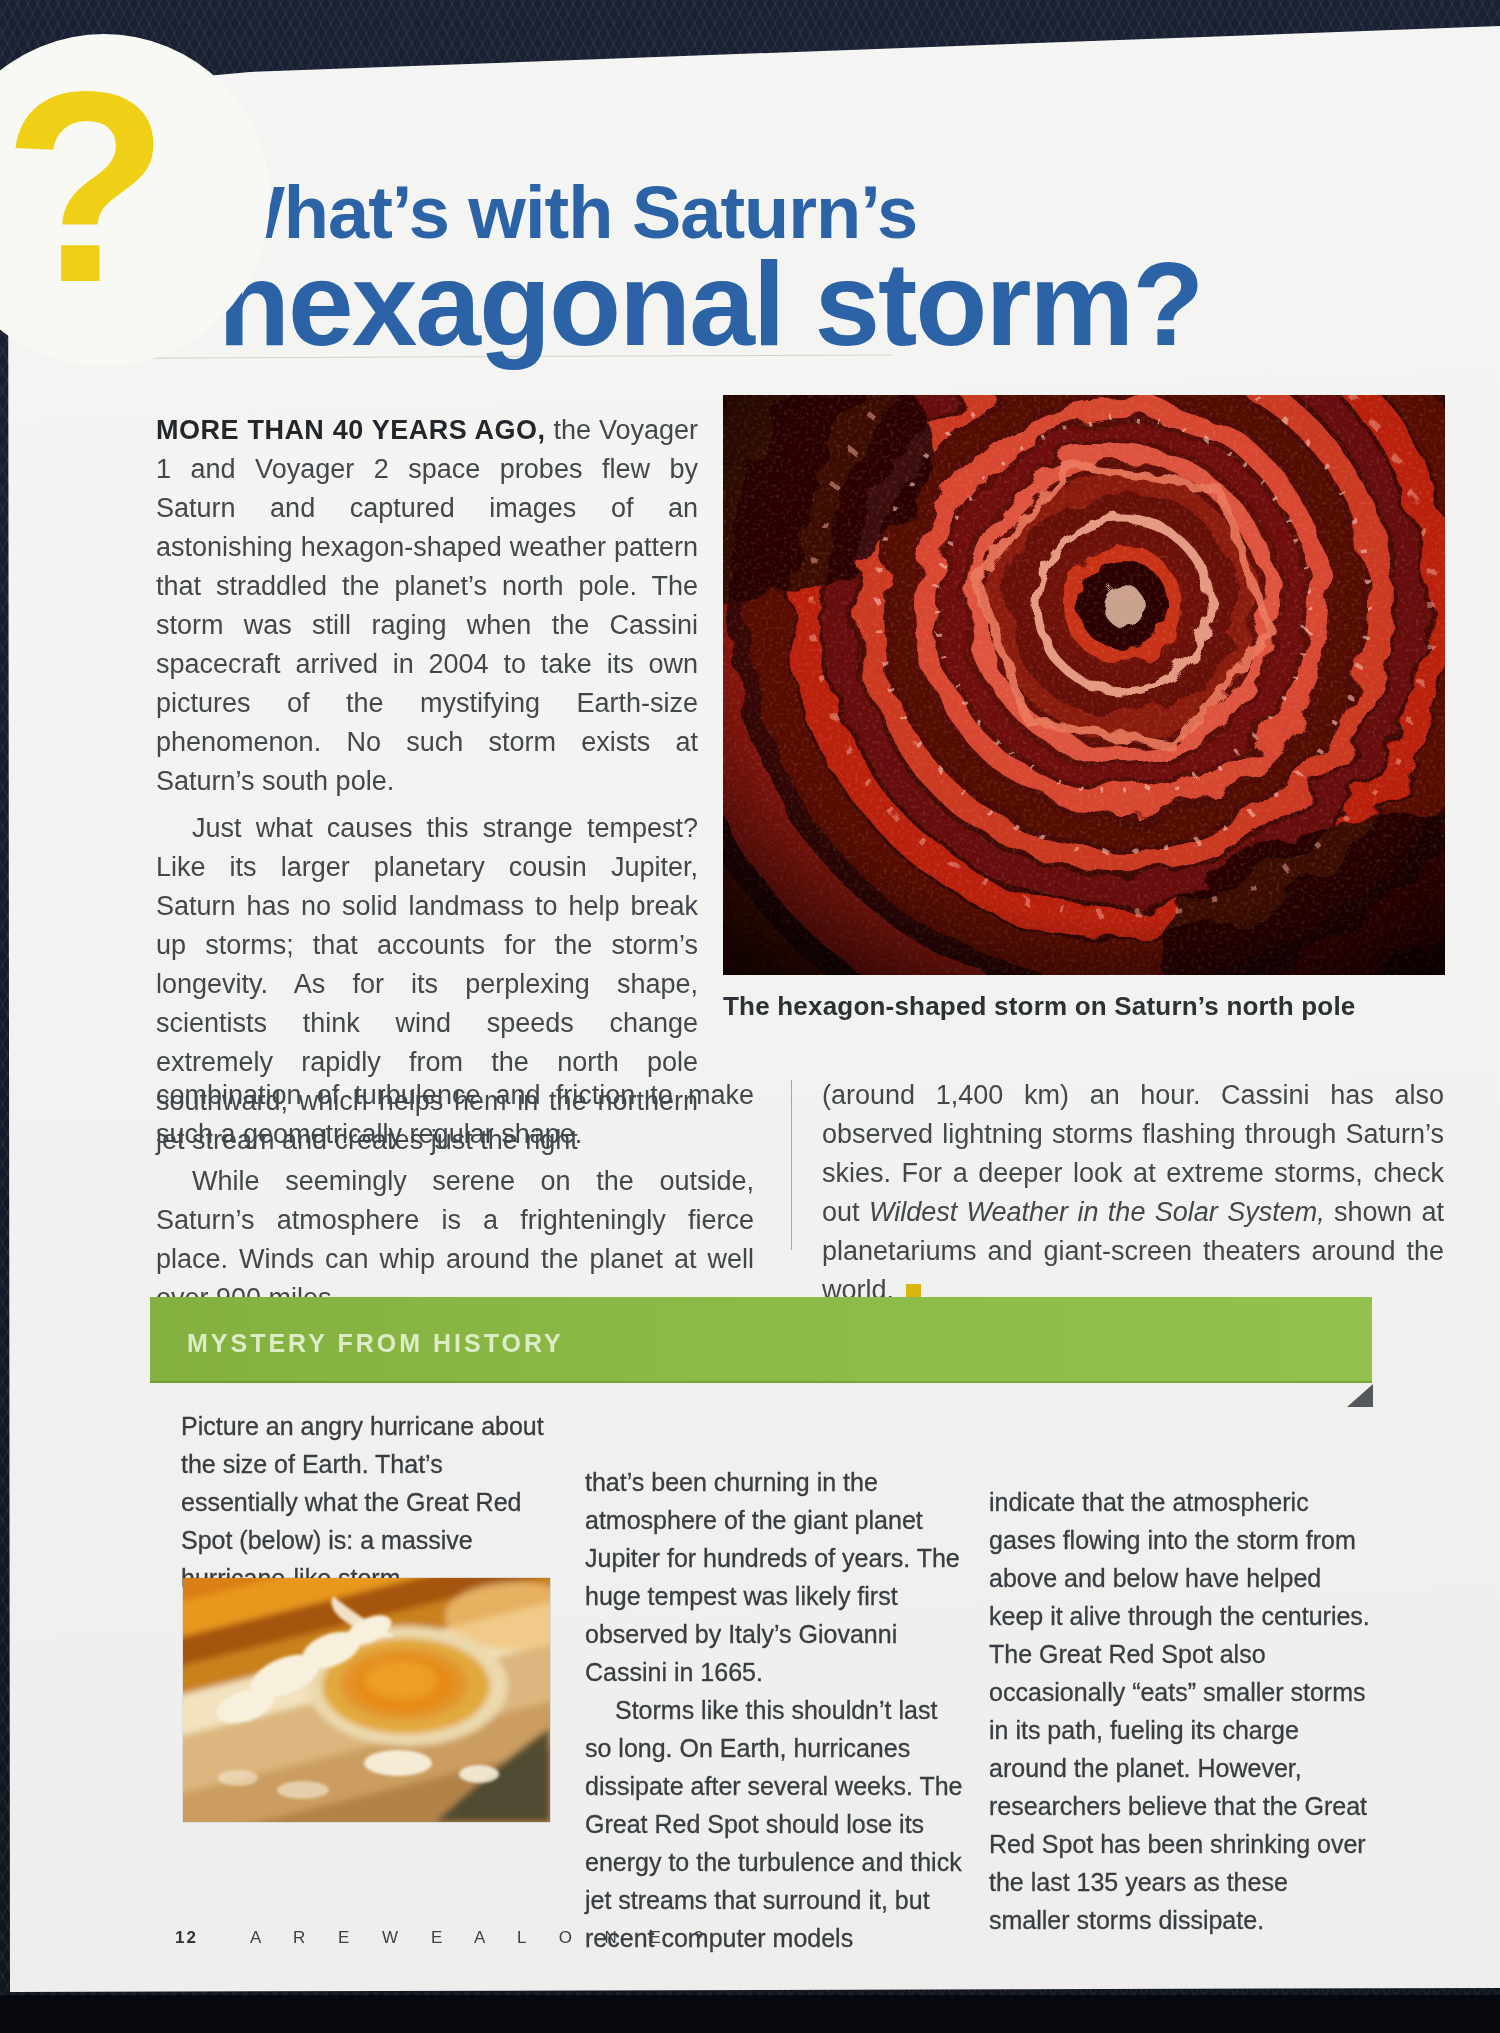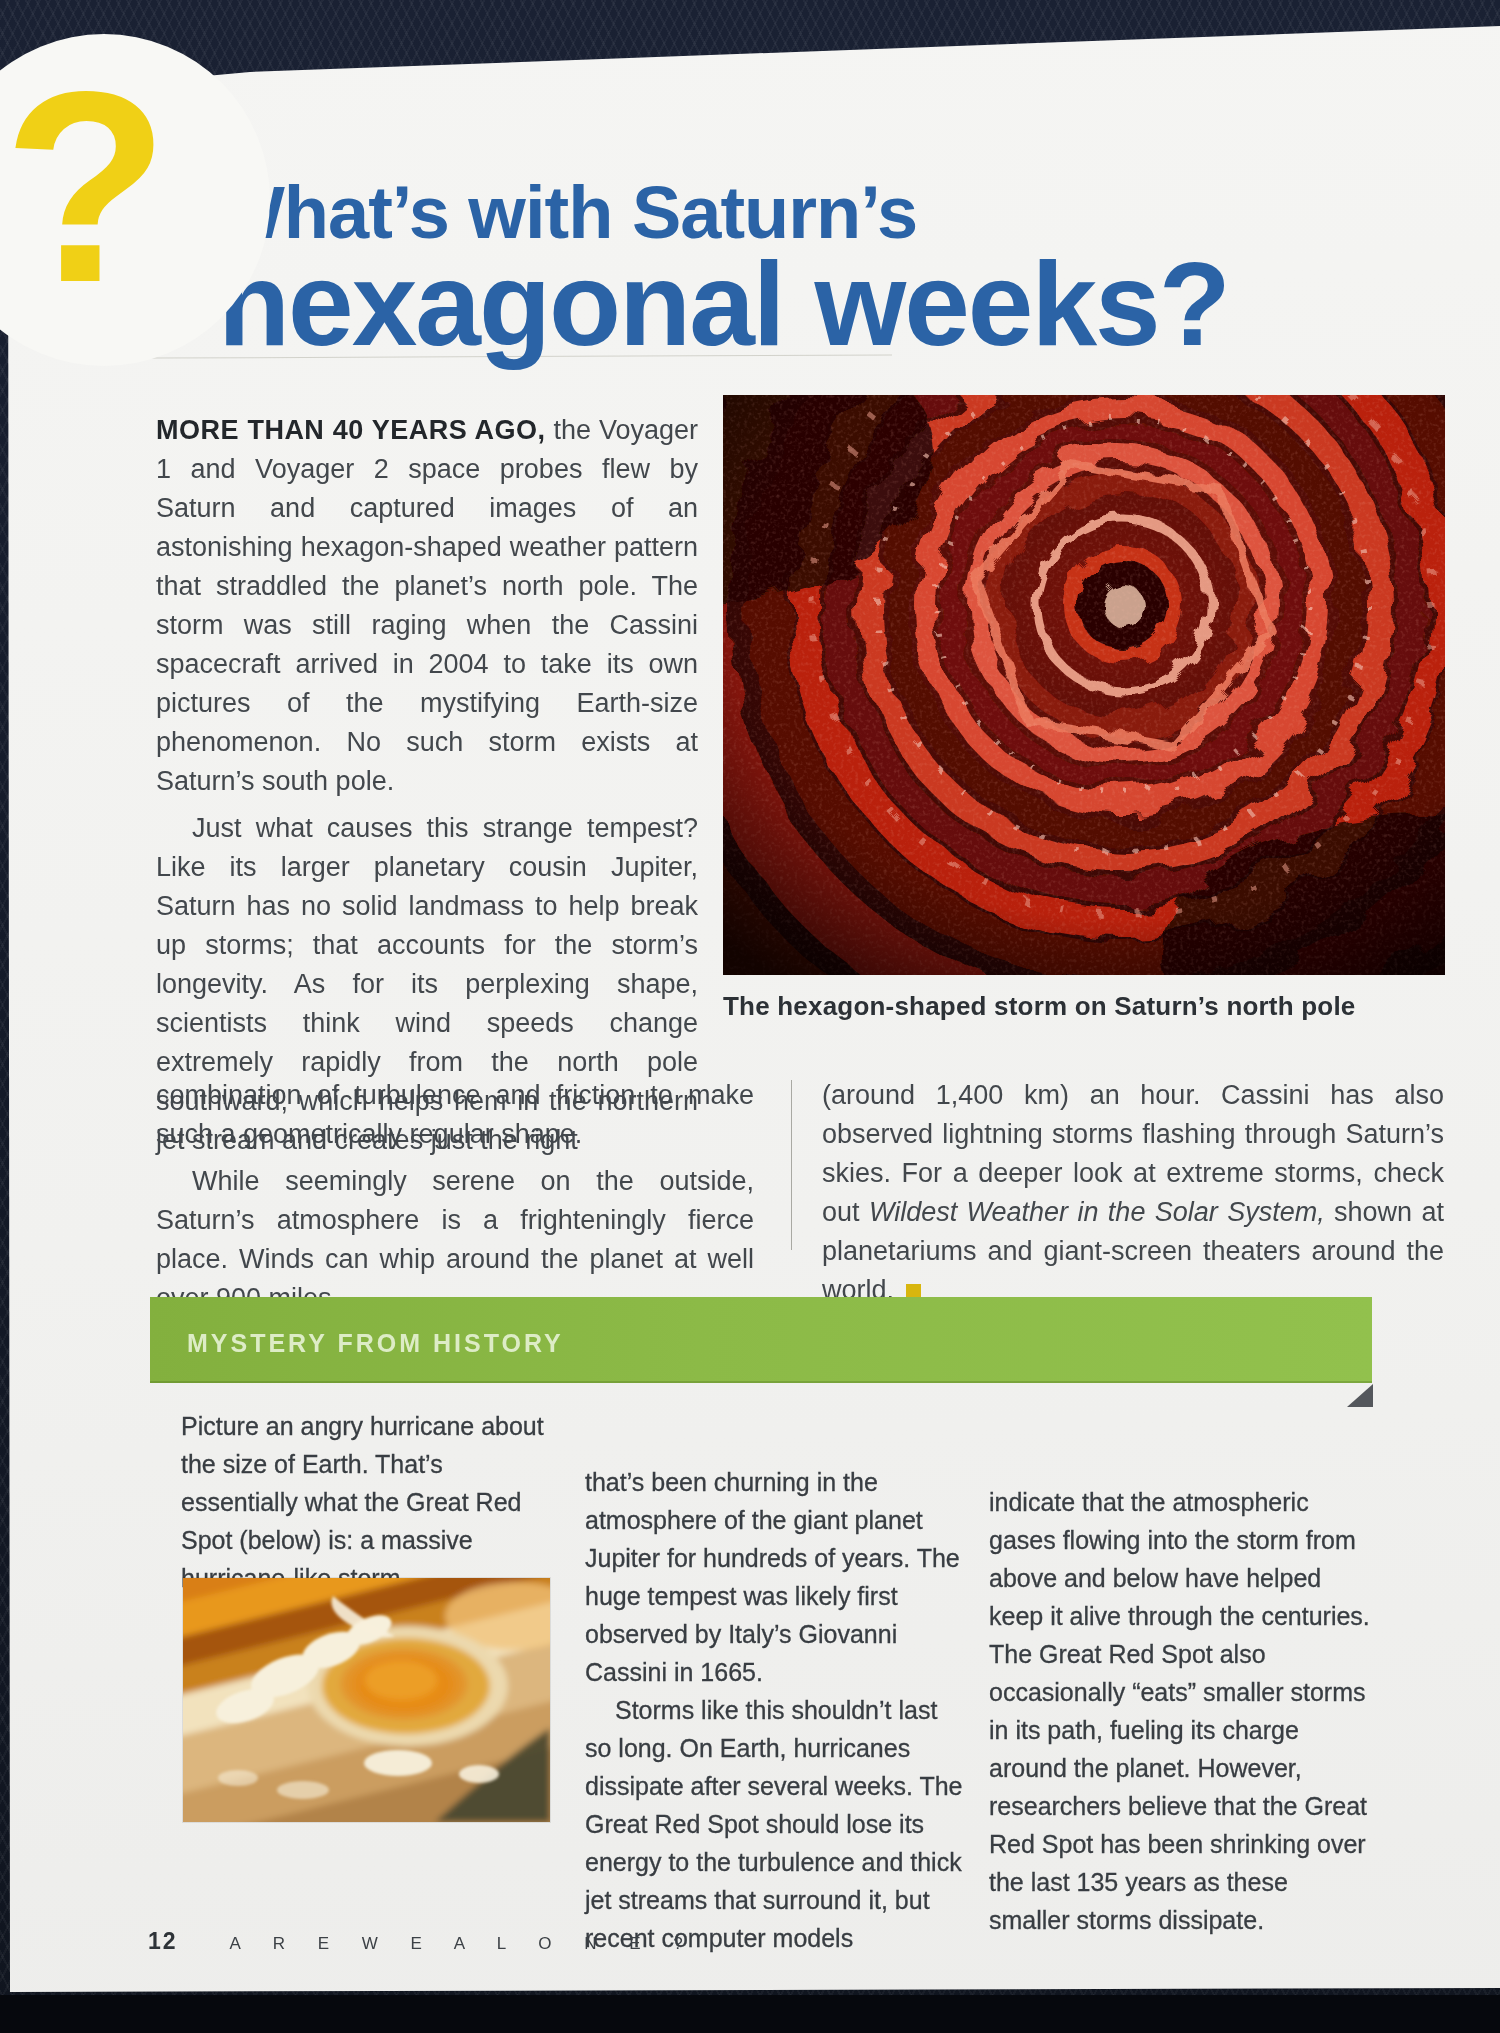--- a/index.html
+++ b/index.html
@@ -74,36 +74,36 @@
   .sb-col p { margin:0; }
   .sb-col p.indent { text-indent:30px; }
   .sb-col1 { left:181px; top:1407px; width:378px; }
   .sb-col2 { left:585px; top:1463px; width:380px; }
   .sb-col3 { left:989px; top:1483px; width:382px; }
   .jupiter-fig { position:absolute; z-index:4; left:183px; top:1578px; width:367px; height:244px;
     box-shadow:0 0 0 1px rgba(0,0,0,0.08); }
   .jupiter-art { width:367px; height:244px; display:block; }
 
   .page-footer { position:absolute; z-index:4; left:148px; top:1928px; display:flex; align-items:baseline; gap:52px; }
-  .page-footer .pagenum { font-size:23px; font-weight:bold; color:#2e3338; letter-spacing:2px; }
+  .page-footer .pagenum { font-size:17px; font-weight:bold; color:#2e3338; letter-spacing:2px;margin-left:27px; }
   .page-footer .running-title { font-size:17px; color:#3c4146; letter-spacing:8px; word-spacing:12px; }
 </style>
 </head>
 <body>
 
 <div class="bg-texture"></div>
 <div class="bottom-strip"></div>
 
 <div class="page">
 
   <div class="crease"></div>
 
   <h1 class="title">
     <span class="l1">What’s with Saturn’s</span>
-    <span class="l2">hexagonal weeks?</span>
+    <span class="l2">hexagonal storm?</span>
   </h1>
 
   <div class="col-narrow bodytext">
     <p><span class="lead-in">MORE THAN 40 YEARS AGO,</span><span> the Voyager 1 and Voyager 2 space probes flew by Saturn and captured images of an astonishing hexagon-shaped weather pattern that straddled the planet’s north pole. The storm was still raging when the Cassini spacecraft arrived in 2004 to take its own pictures of the mystifying Earth-size phenomenon. No such storm exists at Saturn’s south pole.</span></p>
     <p class="indent">Just what causes this strange tempest? Like its larger planetary cousin Jupiter, Saturn has no solid landmass to help break up storms; that accounts for the storm’s longevity. As for its perplexing shape, scientists think wind speeds change extremely rapidly from the north pole southward, which helps hem in the northern jet stream and creates just the right</p>
   </div>
 
   <figure class="storm-fig">
     <svg class="storm-art" viewBox="0 0 722 580" preserveAspectRatio="none" xmlns="http://www.w3.org/2000/svg">
       <defs>

